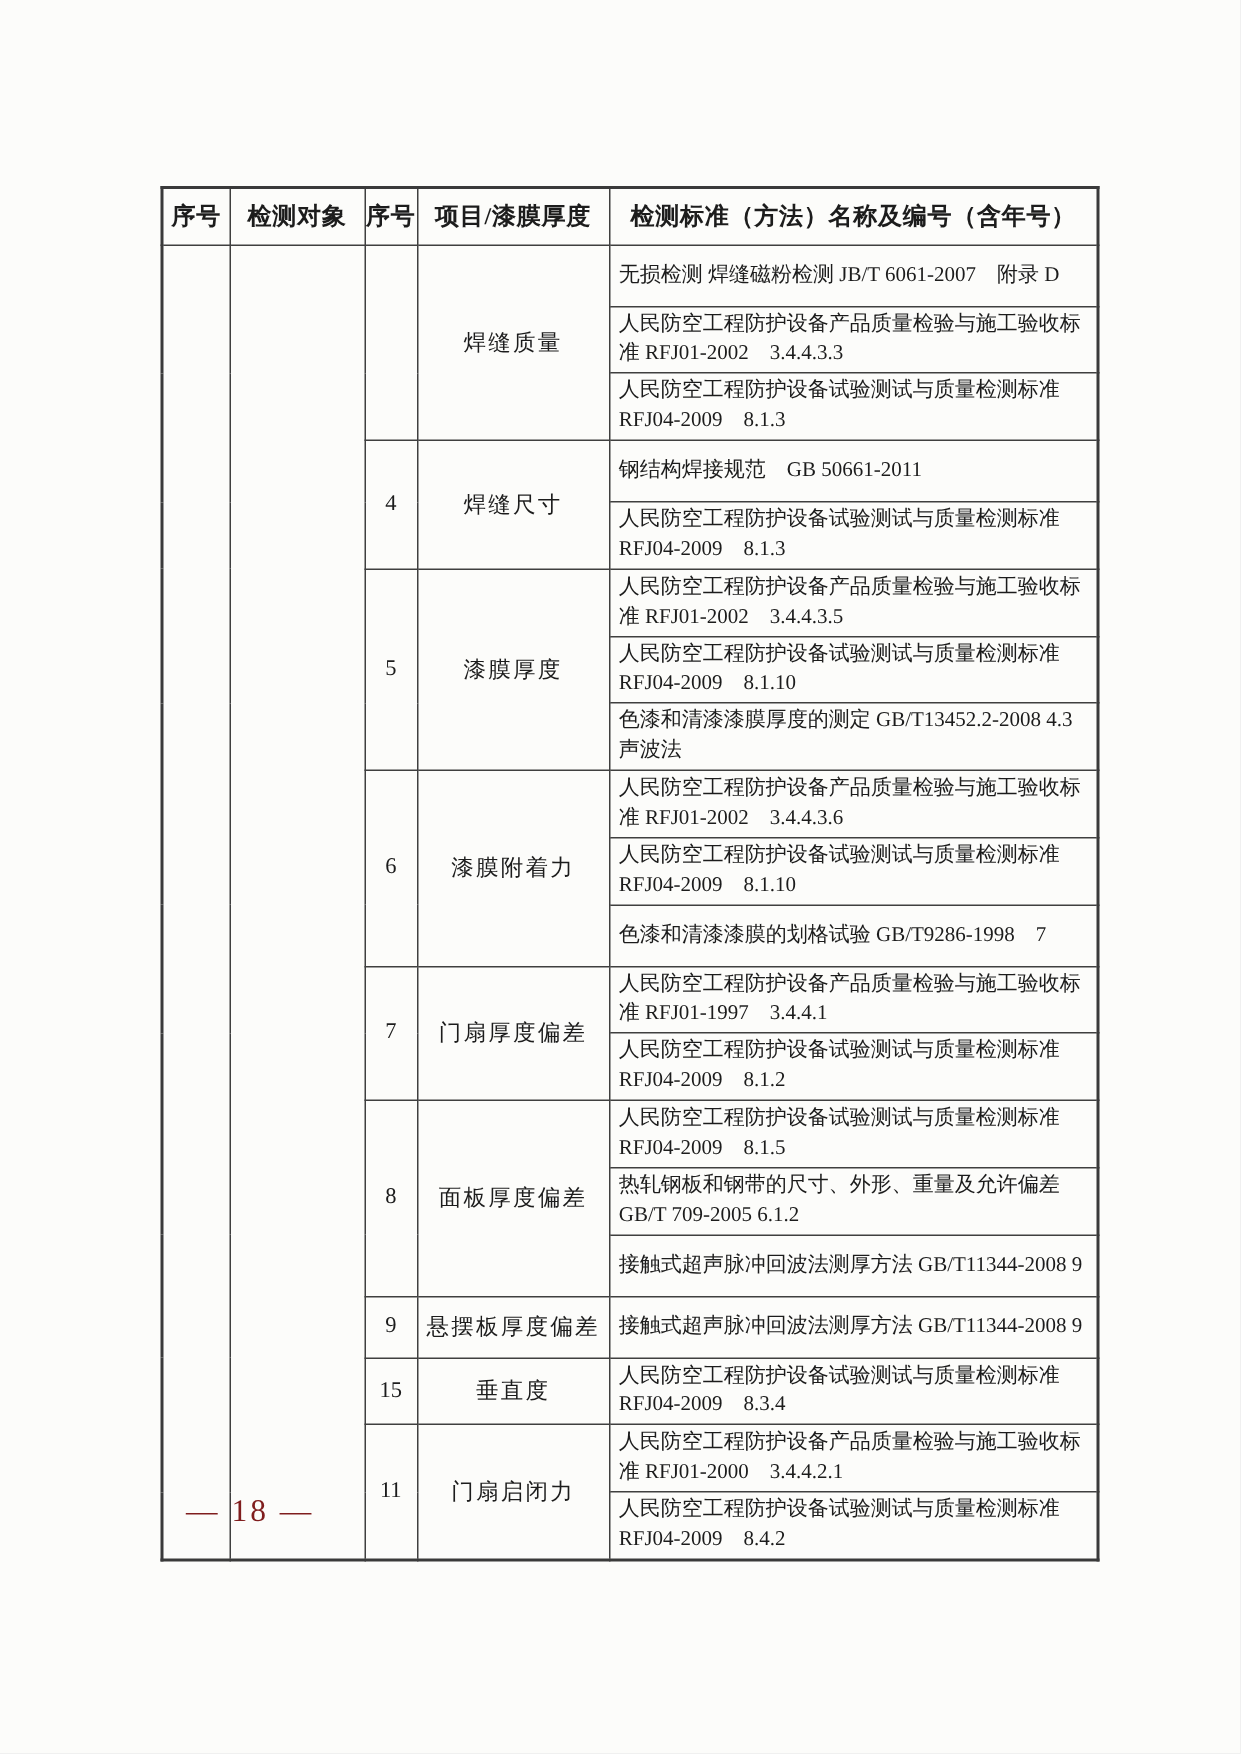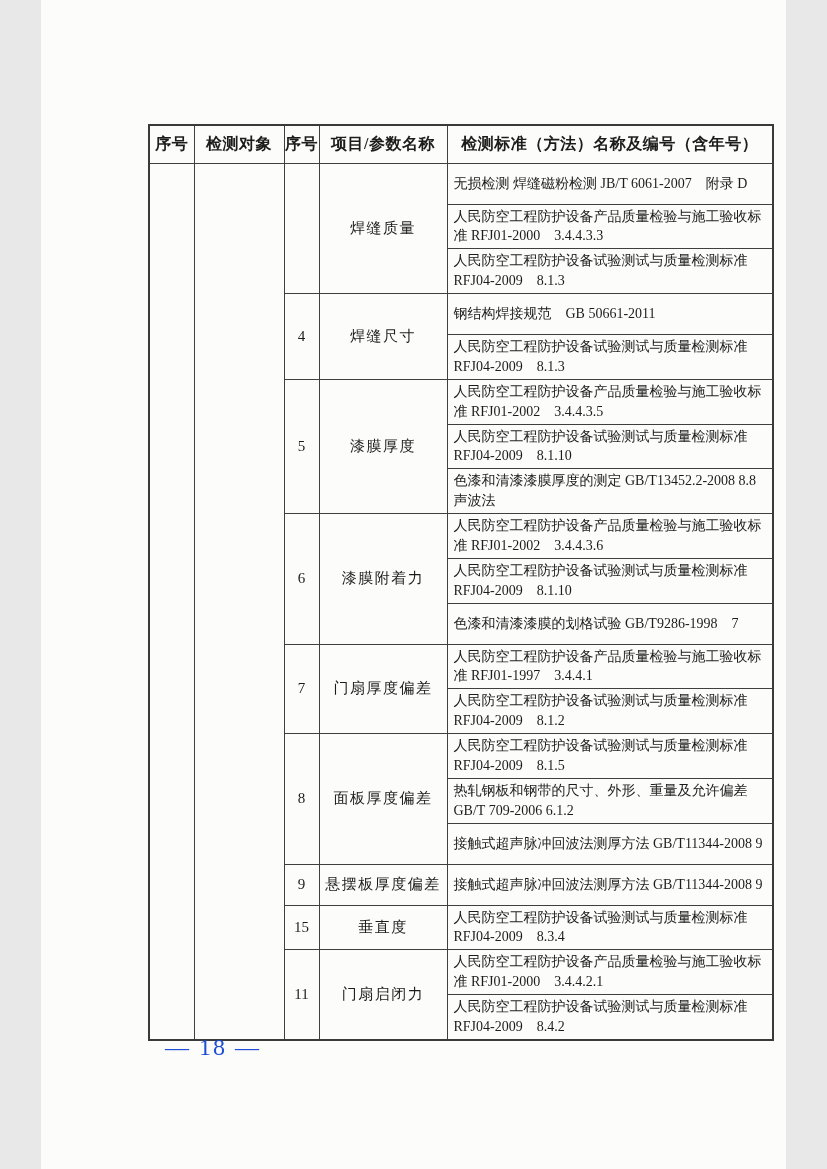--- a/index.html
+++ b/index.html
@@ -2,21 +2,21 @@
 <html><head>
 <meta charset="utf-8">
 <style>
   html, body {
     margin: 0;
     padding: 0;
     background: #e8e8e8;
   }
   .page {
     position: relative;
-    width: 745px;
+    width: 827px;
     height: 1169px;
     margin: 0 auto;
     background: #fcfcfa;
     overflow: hidden;
     font-family: "Liberation Serif", "DejaVu Serif", serif;
     color: #1c1c1c;
   }
   table.doc-table {
     position: absolute;
     left: 107px;
@@ -61,58 +61,58 @@
     line-height: 1.42;
     padding: 2px 5px 2px 6px;
     text-align: left;
   }
   tr.std-row {
     height: 41px;
   }
   .page-number {
     position: absolute;
     left: 124px;
-    top: 1034px;
-    font-size: 24px;
+    top: 995px;
+    font-size: 21px;
     letter-spacing: 2px;
-    color: #1d4ed8;
+    color: #7f1d1d;
   }
 </style>
 </head>
 <body>
 
 <div class="page">
 
   <table class="doc-table">
     <colgroup>
       <col style="width:45px">
       <col style="width:90px">
       <col style="width:35px">
       <col style="width:128px">
       <col style="width:326px">
     </colgroup>
     <thead>
       <tr>
         <th>序号</th>
         <th>检测对象</th>
         <th>序号</th>
-        <th>项目/参数名称</th>
+        <th>项目/漆膜厚度</th>
         <th>检测标准（方法）名称及编号（含年号）</th>
       </tr>
     </thead>
     <tbody>
         <tr class="std-row">
           <td class="col-serial-outer" rowspan="20"></td>
           <td class="col-object-outer" rowspan="20"></td>
           <td class="col-no" rowspan="3"></td>
           <td class="col-name" rowspan="3">焊缝质量</td>
           <td class="col-std">无损检测 焊缝磁粉检测 JB/T 6061-2007　附录 D</td>
         </tr>
         <tr class="std-row">
-          <td class="col-std">人民防空工程防护设备产品质量检验与施工验收标准 RFJ01-2000　3.4.4.3.3</td>
+          <td class="col-std">人民防空工程防护设备产品质量检验与施工验收标准 RFJ01-2002　3.4.4.3.3</td>
         </tr>
         <tr class="std-row">
           <td class="col-std">人民防空工程防护设备试验测试与质量检测标准 RFJ04-2009　8.1.3</td>
         </tr>
         <tr class="std-row">
           <td class="col-no" rowspan="2">4</td>
           <td class="col-name" rowspan="2">焊缝尺寸</td>
           <td class="col-std">钢结构焊接规范　GB 50661-2011</td>
         </tr>
         <tr class="std-row">
@@ -120,21 +120,21 @@
         </tr>
         <tr class="std-row">
           <td class="col-no" rowspan="3">5</td>
           <td class="col-name" rowspan="3">漆膜厚度</td>
           <td class="col-std">人民防空工程防护设备产品质量检验与施工验收标准 RFJ01-2002　3.4.4.3.5</td>
         </tr>
         <tr class="std-row">
           <td class="col-std">人民防空工程防护设备试验测试与质量检测标准 RFJ04-2009　8.1.10</td>
         </tr>
         <tr class="std-row">
-          <td class="col-std">色漆和清漆漆膜厚度的测定 GB/T13452.2-2008 8.8 声波法</td>
+          <td class="col-std">色漆和清漆漆膜厚度的测定 GB/T13452.2-2008 4.3 声波法</td>
         </tr>
         <tr class="std-row">
           <td class="col-no" rowspan="3">6</td>
           <td class="col-name" rowspan="3">漆膜附着力</td>
           <td class="col-std">人民防空工程防护设备产品质量检验与施工验收标准 RFJ01-2002　3.4.4.3.6</td>
         </tr>
         <tr class="std-row">
           <td class="col-std">人民防空工程防护设备试验测试与质量检测标准 RFJ04-2009　8.1.10</td>
         </tr>
         <tr class="std-row">
@@ -147,21 +147,21 @@
         </tr>
         <tr class="std-row">
           <td class="col-std">人民防空工程防护设备试验测试与质量检测标准 RFJ04-2009　8.1.2</td>
         </tr>
         <tr class="std-row">
           <td class="col-no" rowspan="3">8</td>
           <td class="col-name" rowspan="3">面板厚度偏差</td>
           <td class="col-std">人民防空工程防护设备试验测试与质量检测标准 RFJ04-2009　8.1.5</td>
         </tr>
         <tr class="std-row">
-          <td class="col-std">热轧钢板和钢带的尺寸、外形、重量及允许偏差 GB/T 709-2006 6.1.2</td>
+          <td class="col-std">热轧钢板和钢带的尺寸、外形、重量及允许偏差 GB/T 709-2005 6.1.2</td>
         </tr>
         <tr class="std-row">
           <td class="col-std">接触式超声脉冲回波法测厚方法 GB/T11344-2008 9</td>
         </tr>
         <tr class="std-row">
           <td class="col-no">9</td>
           <td class="col-name">悬摆板厚度偏差</td>
           <td class="col-std">接触式超声脉冲回波法测厚方法 GB/T11344-2008 9</td>
         </tr>
         <tr class="std-row">

